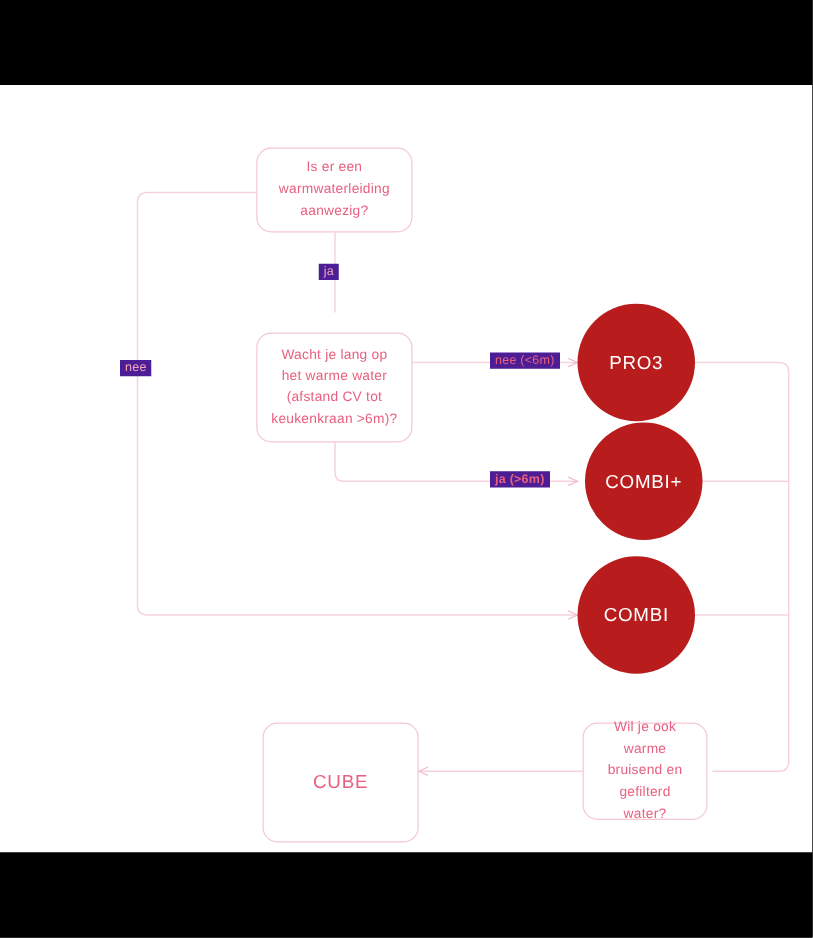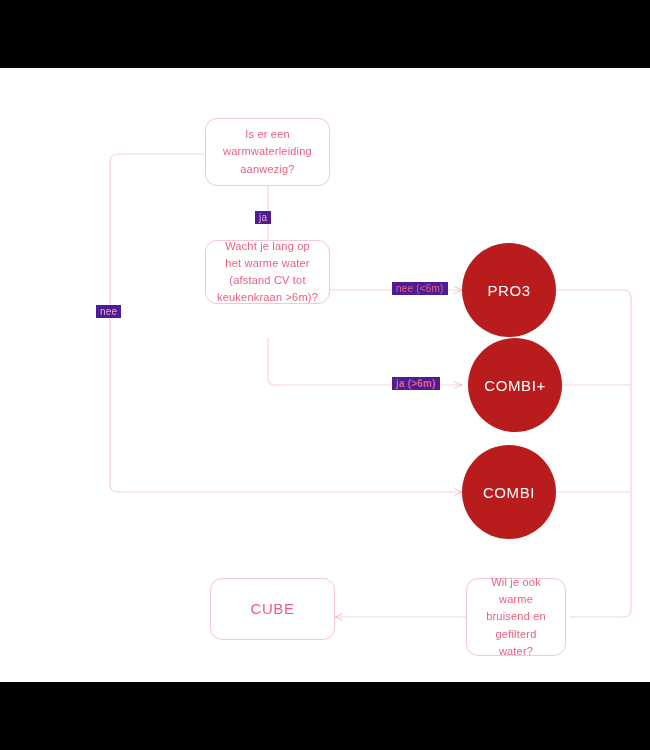--- a/index.html
+++ b/index.html
@@ -105,47 +105,47 @@
 
         <path d="M 466 549 L 335 549" marker-end="url(#arrow)"></path>
 
       </g>
     </svg>
 
     <div class="node box" style="left:205px; top:50px; width:125px; height:68px;">
       <span>Is er een warmwaterleiding aanwezig?</span>
     </div>
 
-    <div class="node box" style="left:205px; top:172px; width:125px; height:64px;">
+    <div class="node box" style="left:205px; top:198px; width:125px; height:88px;">
       <span>Wacht je lang op het warme water (afstand CV tot keukenkraan &gt;6m)?</span>
     </div>
 
     <div class="node circle" style="left:462px; top:175px; width:94px; height:94px;">
       <span>PRO3</span>
     </div>
 
     <div class="node circle" style="left:462px; top:377px; width:94px; height:94px;">
       <span>COMBI</span>
     </div>
 
     <div class="node circle" style="left:468px; top:270px; width:94px; height:94px;">
       <span>COMBI+</span>
     </div>
 
     <div class="node box" style="left:466px; top:510px; width:100px; height:78px;">
       <span>Wil je ook warme bruisend en gefilterd water?</span>
     </div>
 
-    <div class="node box box-result" style="left:210px; top:510px; width:125px; height:62px;">
+    <div class="node box box-result" style="left:210px; top:510px; width:125px; height:96px;">
       <span>CUBE</span>
     </div>
 
     <div class="edge-label" style="left:255px; top:143px;">ja</div>
 
-    <div class="edge-label" style="left:96px; top:237px;">nee</div>
+    <div class="edge-label" style="left:96px; top:220px;">nee</div>
 
     <div class="edge-label edge-label-dark" style="left:392px; top:214px;">nee (&lt;6m)</div>
 
     <div class="edge-label edge-label-dark" style="left:392px; top:309px;font-weight:bold;">ja (&gt;6m)</div>
 
   </div>
 
   <div style="position:absolute;left:0;top:0;width:650px;height:68px;background:#000;"></div>
   <div style="position:absolute;left:0;top:682px;width:650px;height:68px;background:#000;"></div>
 

